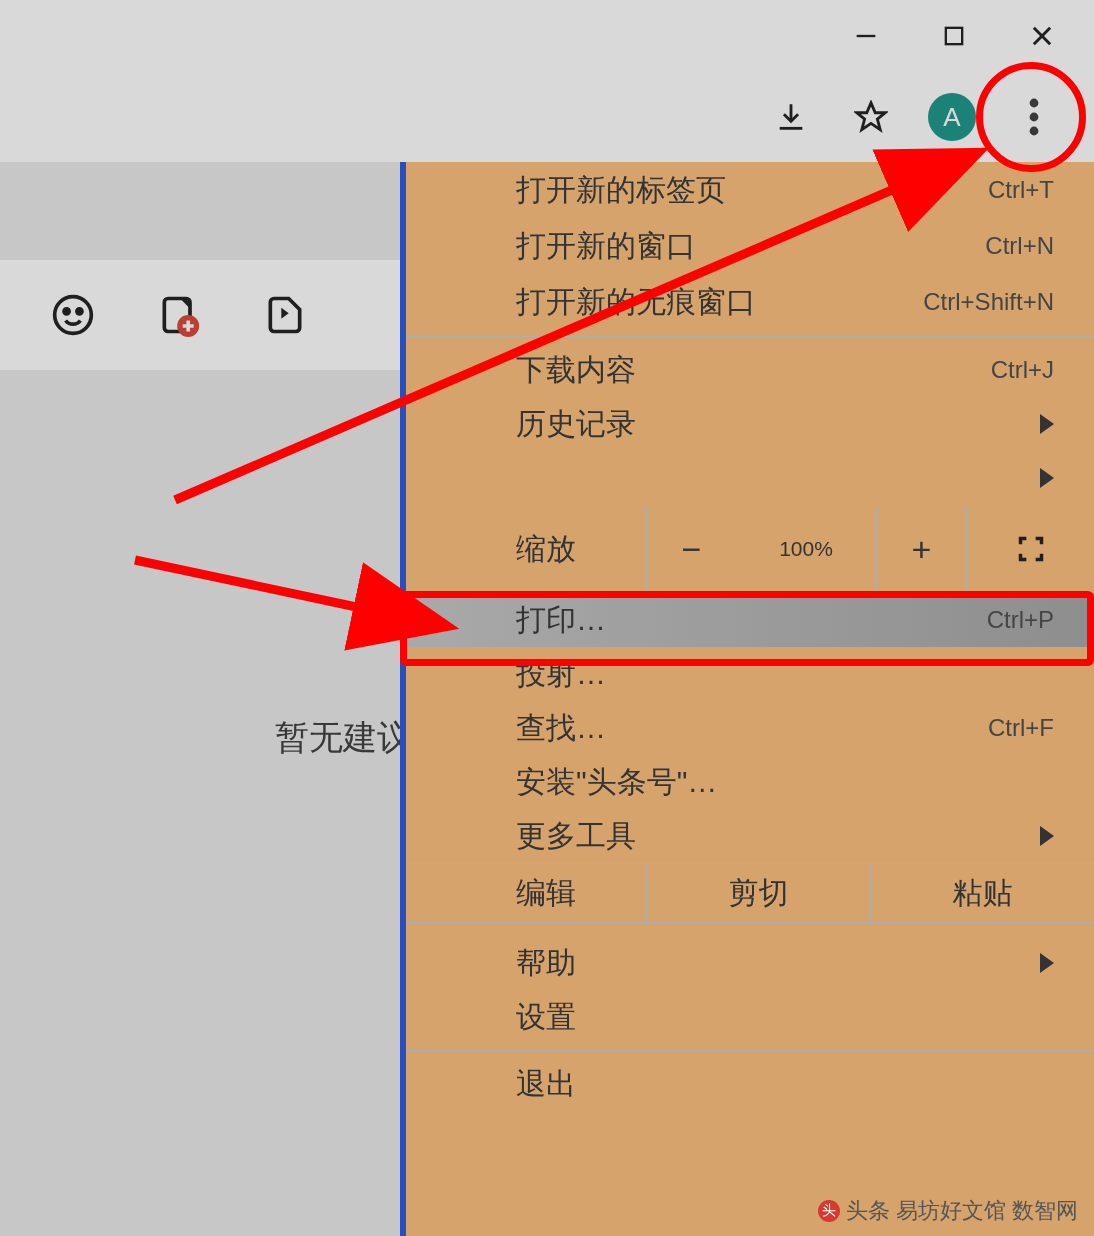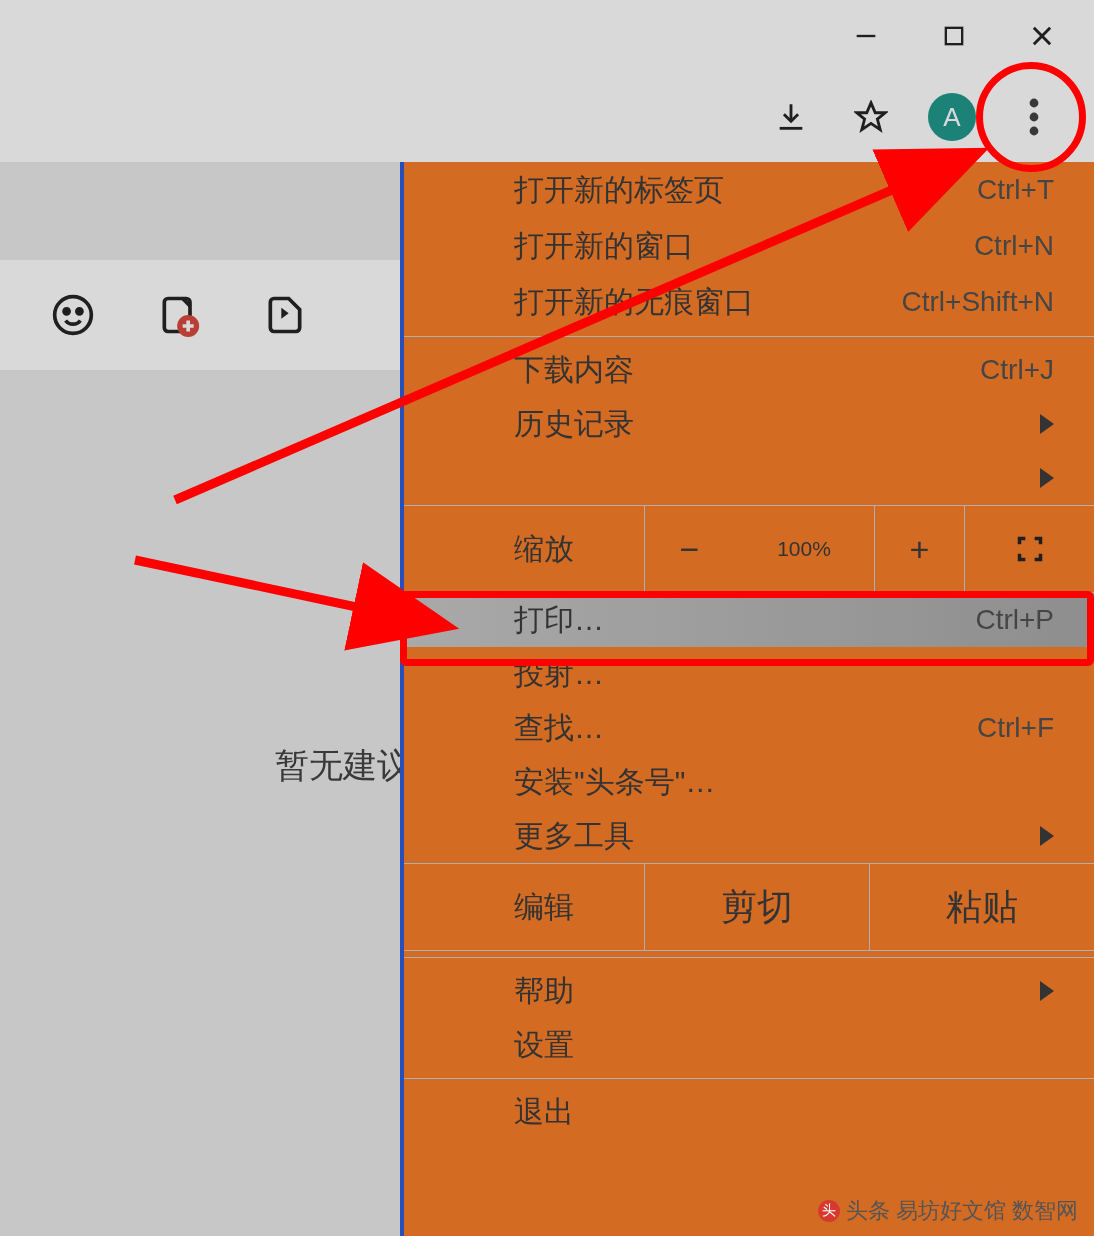--- a/index.html
+++ b/index.html
@@ -82,47 +82,46 @@
   }
   .leftstrip .tbicon svg { width: 44px; height: 44px; }
   .ic-smile circle.sm { fill: #000; }
   .ic-add .plusbadge { fill: #d63a2e; }
 
   .page-text {
     position: absolute;
     top: 715px; left: 275px;
     font-size: 34px;
     color: #333;
-    margin-top: 28px;
   }
 
   
   .menu {
     position: absolute;
     top: 162px;
     left: 400px;
     right: 0;
     bottom: 0;
-    background: #f97316;
-    border-left: 4px solid #1d4ed8;
+    background: #fdba74;
+    border-left: 6px solid #1d4ed8;
     font-size: 30px;
     color: #2b2b2b;
     overflow: hidden;
   }
   .mrow {
     height: 54px;
     display: flex;
     align-items: center;
     padding-left: 110px;
     padding-right: 40px;
     position: relative;
   }
   .mrow.tall { height: 56px; }
   .mlabel { flex: 1; }
-  .mshort { color: #424242; font-size: 28px; }
+  .mshort { color: #424242; font-size: 24px; }
   .subarrow {
     position: absolute; right: 40px;
     width: 0; height: 0;
     border-top: 10px solid transparent;
     border-bottom: 10px solid transparent;
     border-left: 14px solid #2b2b2b;
   }
   .sep { height: 1px; background: #c8c8c8; margin: 6px 0; }
 
   .zoomrow {
@@ -148,34 +147,34 @@
     font-size: 21px;
   }
   .zoomrow .zfs {
     flex: 1;
     height: 100%;
     border-left: 1px solid #c8c8c8;
     display: flex; align-items: center; justify-content: center;
   }
 
   .editrow {
-    height: 88px;
+    height: 60px;
     display: flex;
     align-items: center;
     padding-left: 110px;
     border-top: 1px solid #c8c8c8;
     border-bottom: 1px solid #c8c8c8;
   }
   .editrow .elabel { width: 130px; }
   .editrow .ebtn {
     flex: 1;
     height: 100%;
     border-left: 1px solid #c8c8c8;
     display: flex; align-items: center; justify-content: center;
-    font-size: 36px;
+    font-size: 30px;
   }
 
   .highlight-row {
     background: linear-gradient(90deg,#c2c2c2,#9f9f9f);
   }
 
   
   .anno { position: absolute; inset: 0; z-index: 200; pointer-events: none; }
   .circle-anno {
     position: absolute;

